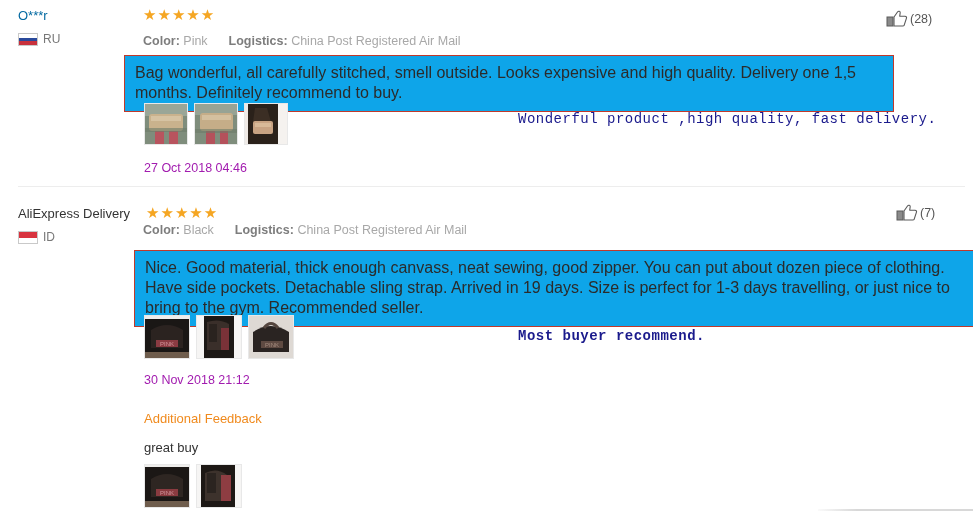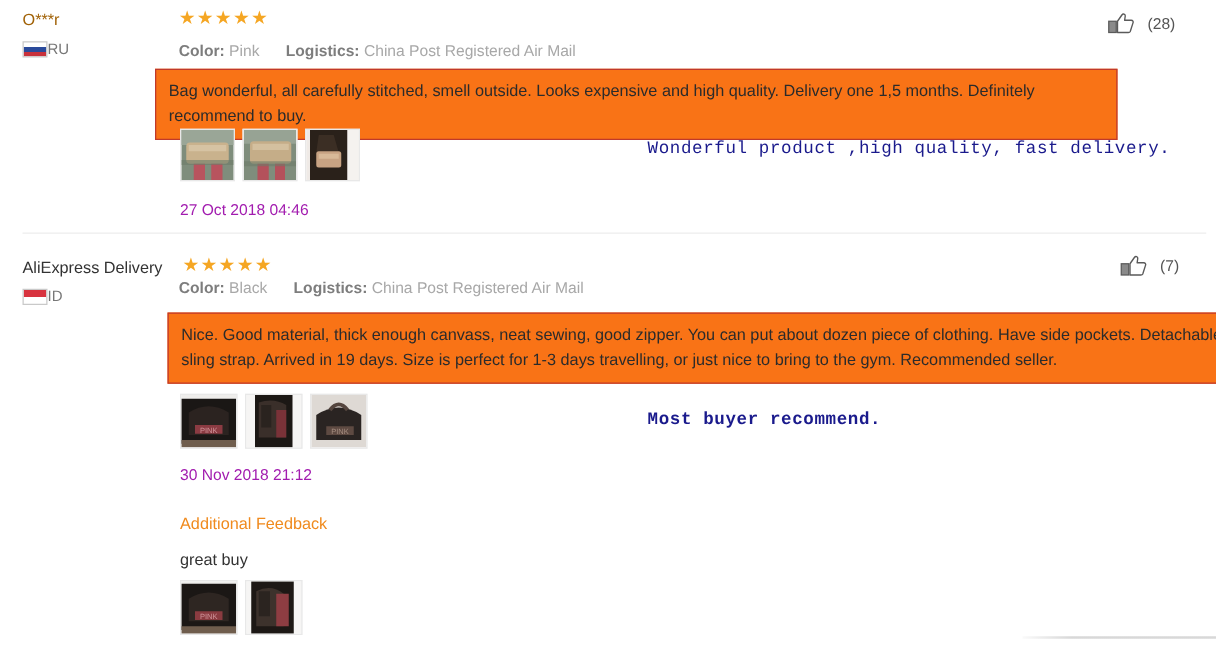--- a/index.html
+++ b/index.html
@@ -43,30 +43,30 @@
     position: absolute;
     left: 18px;
     width: 120px;
   }
   .reviewer-name {
     font-size: 13px;
     line-height: 16px;
     white-space: nowrap;
   }
   .reviewer-name.link {
-    color: #a16207;
+    color: #0369a1;
   }
   .reviewer-name.plain {
     color: #333333;
   }
   .reviewer-country {
     margin-top: 8px;
     display: flex;
     align-items: center;
-    gap: 0;
+    gap: 5px;
   }
   .flag {
     width: 20px;
     height: 13px;
     border: 1px solid #c9c9c9;
     display: block;
     position: relative;
     overflow: hidden;
   }
   .flag-ru { background: linear-gradient(to bottom, #ffffff 0 33.3%, #2a4a9b 33.3% 66.6%, #c8313c 66.6% 100%); }
@@ -101,24 +101,24 @@
     margin-top: 30px;
   }
   .attr-value {
     color: #a8a8a8;
   }
   .attr-gap { display: inline-block; width: 14px; }
 
   .review-box {
     border: 1px solid #c0392b;
     padding: 7px 10px 8px 10px;
-    font-size: 13px;
+    font-size: 16px;
     line-height: 20px;
     color: #2b2b2b;
-    background: #f97316;
+    background: #0ea5e9;
   }
 
   .thumbs-row {
     display: flex;
     gap: 6px;
     align-items: flex-start;
   }
   .thumb {
     border: 1px solid #e8e8e8;
     background: #f7f7f7;
@@ -148,21 +148,21 @@
   .additional-text {
     color: #333333;
     font-size: 13px;
   }
 
   
   .helpful {
     position: absolute;
     display: flex;
     align-items: center;
-    gap: 10px;
+    gap: 2px;
     color: #555555;
     font-size: 12.5px;
     white-space: nowrap;
   }
   .helpful svg { display: block; }
 
   .bottom-line {
     position: absolute;
     left: 818px;
     top: 509px;

